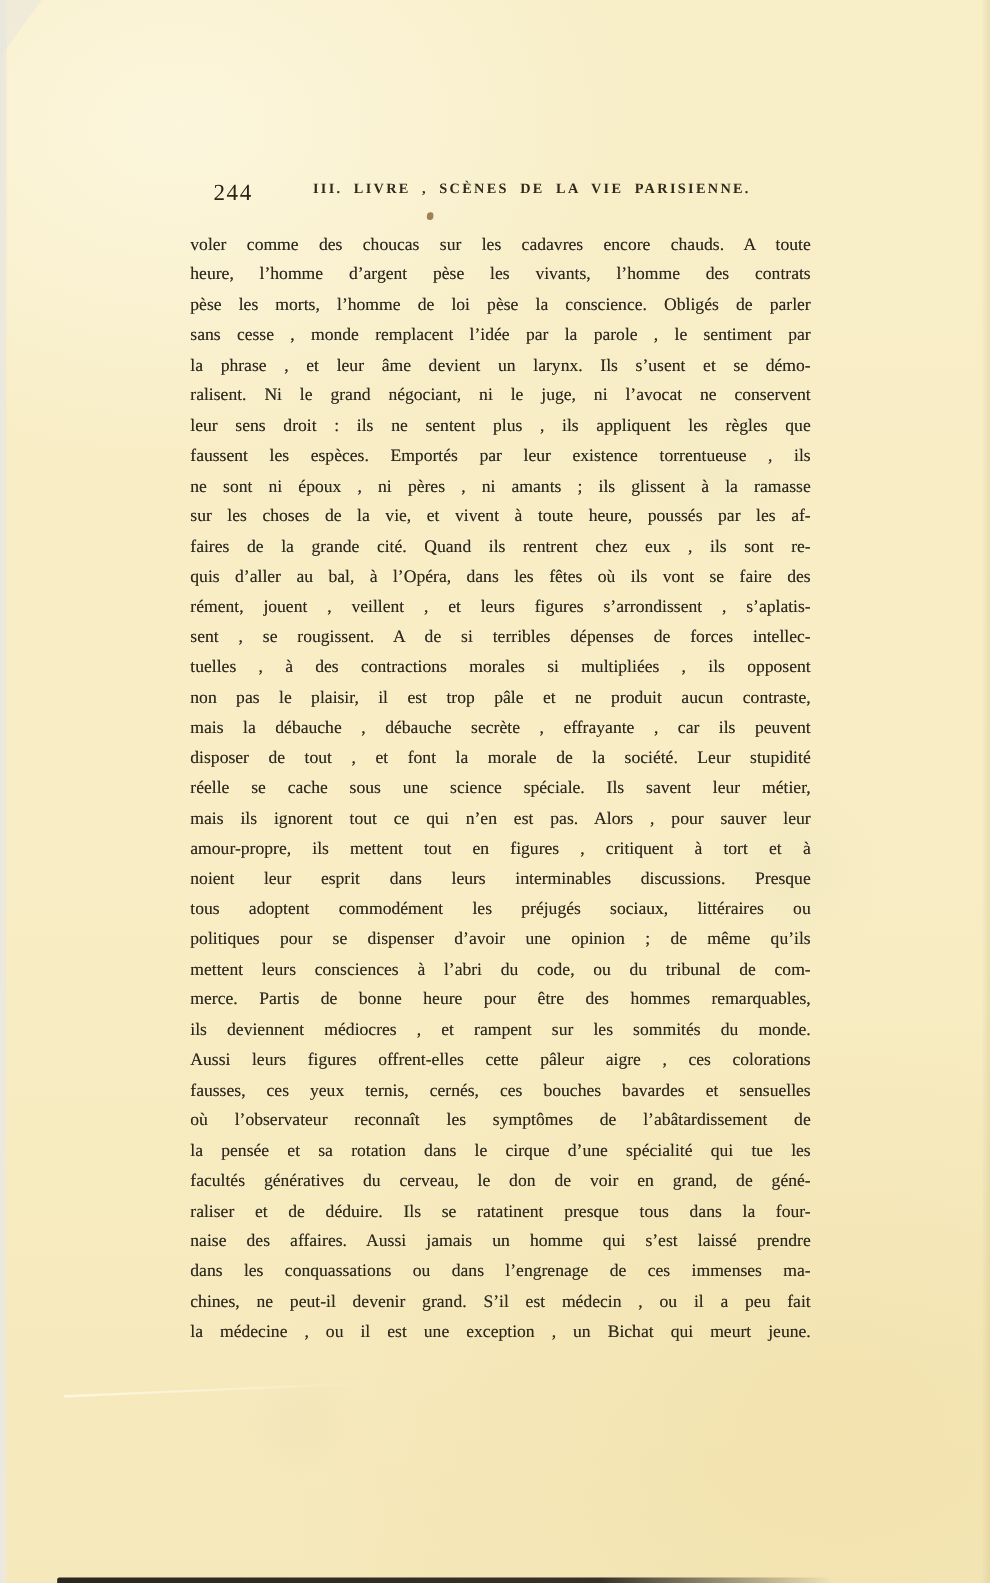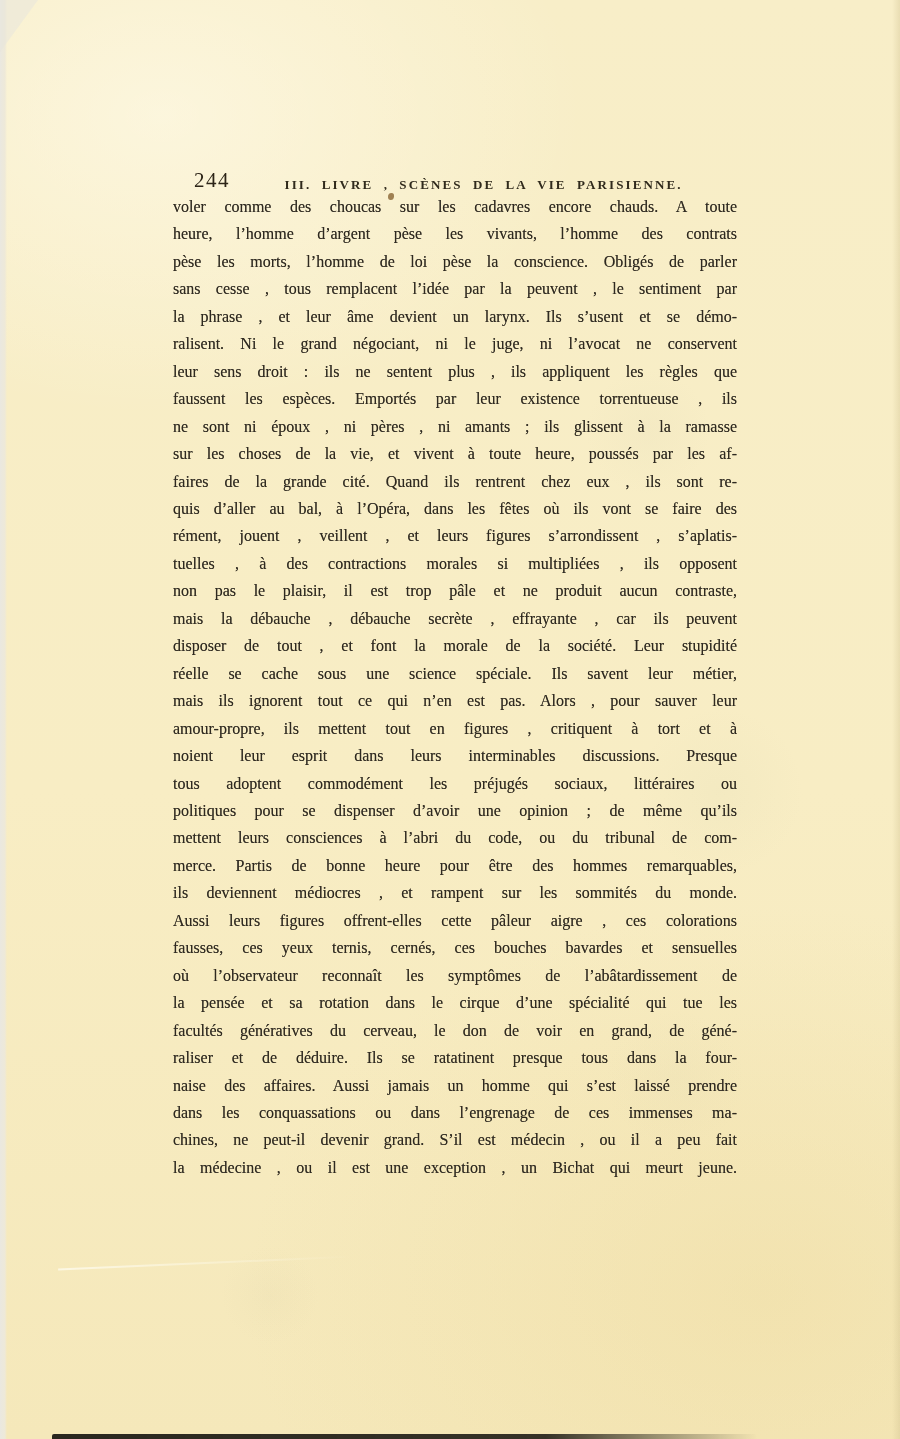--- a/index.html
+++ b/index.html
@@ -56,23 +56,23 @@
   .scratch {
     position: absolute; left: 58px; top: 1262px; width: 295px; height: 2px;
     background: linear-gradient(90deg, rgba(253,249,232,0.9), rgba(253,249,232,0));
     transform: rotate(-2.5deg);
   }
 
   .textblock {
     position: absolute; left: 173px; top: 163px; width: 564px;
   }
   .header {
-    display: flex; align-items: flex-end;
+    display: flex; align-items: flex-start;
     height: 30px;
-    margin-bottom: 0;
+    margin-bottom: 16px;
   }
   .pagenum {
     font-size: 21px;
     letter-spacing: 1.5px;
     margin-left: 21px;
     color: #2c2417;
   }
   .running-title {
     flex: 1;
     text-align: center;
@@ -111,30 +111,31 @@
 
   <div class="textblock">
     <div class="header">
       <span class="pagenum">244</span>
       <span class="running-title">III. LIVRE , SCÈNES DE LA VIE PARISIENNE.</span>
     </div>
     <div class="body">
         <div class="line">voler comme des choucas sur les cadavres encore chauds. A toute</div>
         <div class="line">heure, l’homme d’argent pèse les vivants, l’homme des contrats</div>
         <div class="line">pèse les morts, l’homme de loi pèse la conscience. Obligés de parler</div>
-        <div class="line">sans cesse , tous remplacent l’idée par la peuvent , le sentiment par</div>
+        <div class="line">sans cesse , monde remplacent l’idée par la parole , le sentiment par</div>
         <div class="line">la phrase , et leur âme devient un larynx. Ils s’usent et se démo-</div>
         <div class="line">ralisent. Ni le grand négociant, ni le juge, ni l’avocat ne conservent</div>
         <div class="line">leur sens droit : ils ne sentent plus , ils appliquent les règles que</div>
         <div class="line">faussent les espèces. Emportés par leur existence torrentueuse , ils</div>
         <div class="line">ne sont ni époux , ni pères , ni amants ; ils glissent à la ramasse</div>
         <div class="line">sur les choses de la vie, et vivent à toute heure, poussés par les af-</div>
         <div class="line">faires de la grande cité. Quand ils rentrent chez eux , ils sont re-</div>
         <div class="line">quis d’aller au bal, à l’Opéra, dans les fêtes où ils vont se faire des</div>
         <div class="line">rément, jouent , veillent , et leurs figures s’arrondissent , s’aplatis-</div>
+        <div class="line">sent , se rougissent. A de si terribles dépenses de forces intellec-</div>
         <div class="line">tuelles , à des contractions morales si multipliées , ils opposent</div>
         <div class="line">non pas le plaisir, il est trop pâle et ne produit aucun contraste,</div>
         <div class="line">mais la débauche , débauche secrète , effrayante , car ils peuvent</div>
         <div class="line">disposer de tout , et font la morale de la société. Leur stupidité</div>
         <div class="line">réelle se cache sous une science spéciale. Ils savent leur métier,</div>
         <div class="line">mais ils ignorent tout ce qui n’en est pas. Alors , pour sauver leur</div>
         <div class="line">amour-propre, ils mettent tout en figures , critiquent à tort et à</div>
         <div class="line">noient leur esprit dans leurs interminables discussions. Presque</div>
         <div class="line">tous adoptent commodément les préjugés sociaux, littéraires ou</div>
         <div class="line">politiques pour se dispenser d’avoir une opinion ; de même qu’ils</div>

